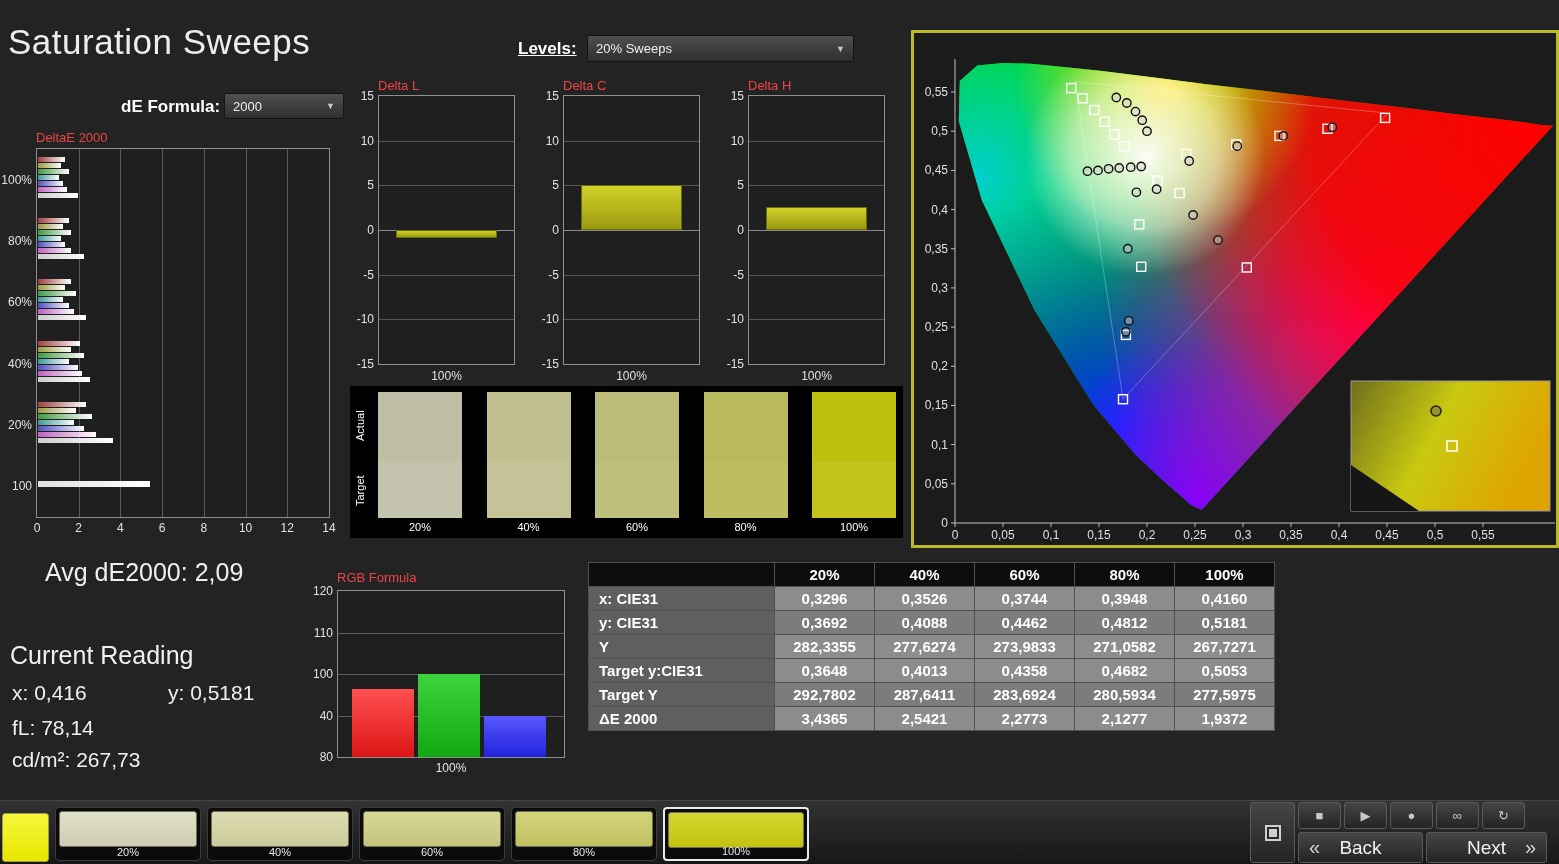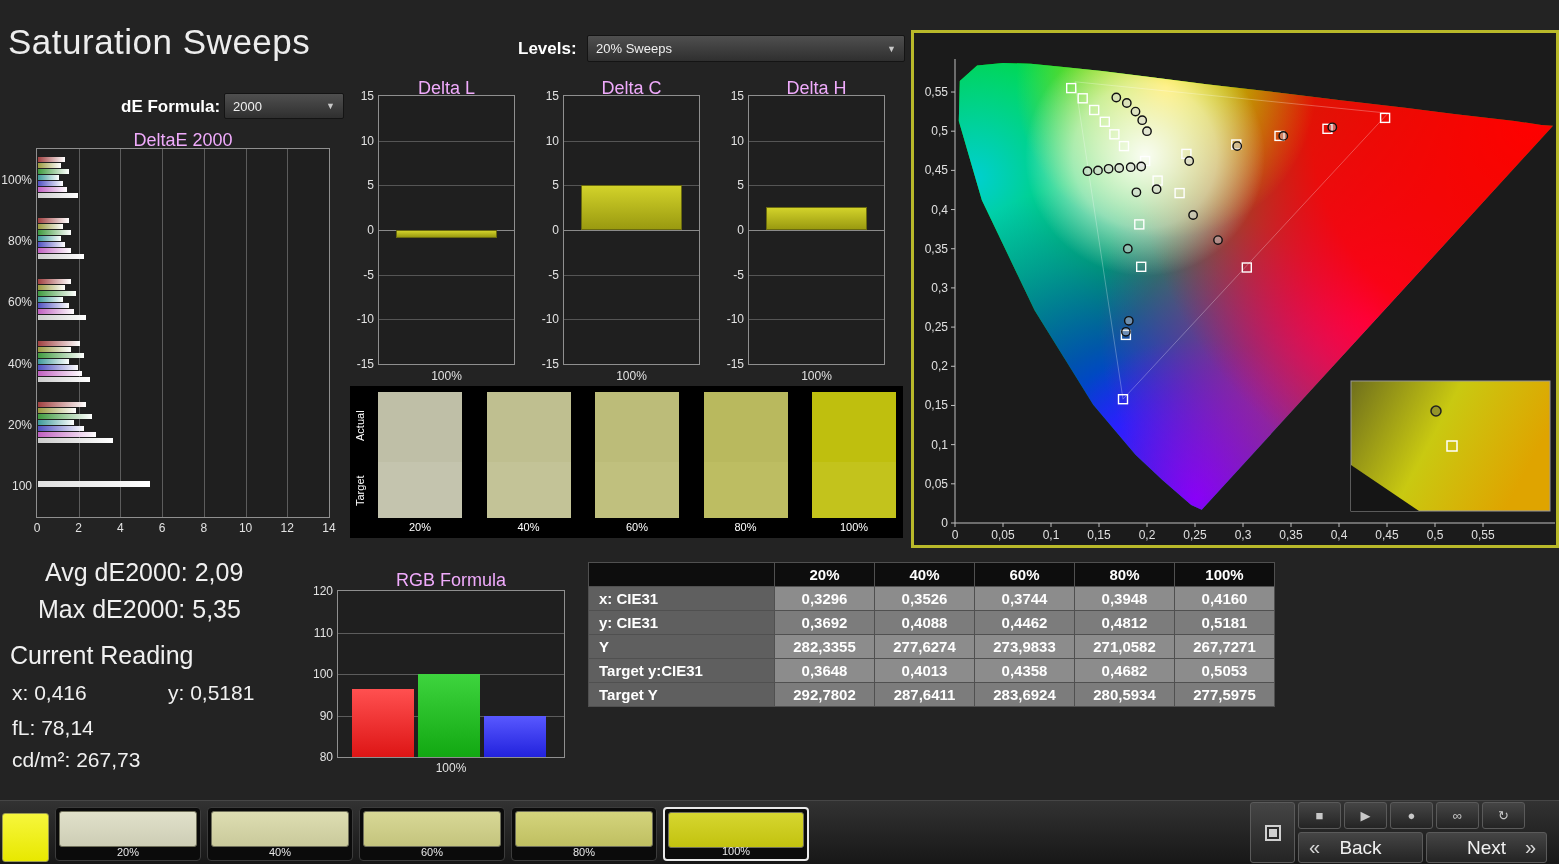--- a/index.html
+++ b/index.html
@@ -3,21 +3,21 @@
 <meta charset="utf-8">
 <style>
   html,body{margin:0;padding:0;background:#111;}
   #app{position:relative;width:1559px;height:864px;background:#232323;font-family:"Liberation Sans",sans-serif;color:#e8e8e8;overflow:hidden;}
   .abs{position:absolute;}
   .page-title{left:8px;top:22px;font-size:35px;color:#ededed;letter-spacing:.5px;}
   .lbl{font-weight:bold;color:#fff;font-size:17px;}
   .dropdown{background:linear-gradient(#4f4f4f,#2f2f2f);border:1px solid #141414;border-radius:2px;color:#efefef;font-size:13px;display:flex;align-items:center;padding:0 8px;cursor:pointer;box-sizing:border-box;}
   .caret{margin-left:auto;font-size:9px;color:#c8c8c8;}
   .plot{position:absolute;border:1px solid #8f8f8f;background:#1f1f1f;box-sizing:border-box;}
-  .chart-title{position:absolute;font-size:18px;color:#f0abfc;text-align:center;}
+  .chart-title{position:absolute;font-size:13px;color:#ef4444;}
   .tick{position:absolute;font-size:12px;color:#e2e2e2;}
   .stat-lg{font-size:25px;color:#f0f0f0;}
   .stat-md{font-size:21px;color:#f0f0f0;}
   #data-table{position:absolute;left:588px;top:562px;border-collapse:collapse;table-layout:fixed;}
   #data-table th,#data-table td{border:1px solid #505050;height:23px;padding:0;font-size:15px;font-weight:bold;color:#fff;text-align:center;overflow:hidden;white-space:nowrap;}
   #data-table thead th{background:#0d0d0d;}
   #data-table tbody th{background:#5f5f5f;text-align:left;padding-left:10px;}
   #data-table tbody tr.r0 td{background:#8c8c8c;}
   #data-table tbody tr.r1 td{background:#7c7c7c;}
   #swatch-strip{position:absolute;left:350px;top:386px;width:553px;height:152px;background:#000;}
@@ -33,22 +33,22 @@
   .nav-btn{font-size:19px;color:#f0f0f0;}
   .nav-chev{position:absolute;font-size:20px;color:#d8d8d8;top:50%;transform:translateY(-54%);}
   .bar-h{position:absolute;height:5px;}
 </style>
 </head>
 <body>
 
 <div id="app">
 
   <div class="abs page-title">Saturation Sweeps</div>
-  <div class="abs lbl" style="left:518px;top:39px;">Levels:</div>
-  <div class="abs dropdown" style="left:587px;top:35px;width:318px;height:27px;">
+  <div class="abs lbl" style="left:518px;top:39px;text-decoration:underline;">Levels:</div>
+  <div class="abs dropdown" style="left:587px;top:35px;width:267px;height:27px;">
     <span>20% Sweeps</span>
     <span class="caret">▼</span>
   </div>
   <div class="abs lbl" style="left:113px;top:97px;margin-left:8px;">dE Formula:</div>
   <div class="abs dropdown" style="left:224px;top:93px;width:120px;height:26px;">
     <span>2000</span>
     <span class="caret">▼</span>
   </div>
 
   <div class="chart-title" style="left:36px;top:130px;width:294px;">DeltaE 2000</div>
@@ -304,21 +304,20 @@
         <polygon points="437,478 437,432 505,478" fill="#151515"></polygon>
         <g id="inset-markers">
             <circle cx="522" cy="378" r="5" fill="#8a8a30" fill-opacity="0.8" stroke="#202020" stroke-width="1.5"></circle>
             <rect x="533" y="408" width="10" height="10" fill="none" stroke="#ffffff" stroke-width="1.5"></rect>
           </g>
       </g>
     </svg>
   </div>
 
   <div class="abs stat-lg" style="left:45px;top:558px;">Avg dE2000: 2,09</div>
-  <div class="abs stat-lg" style="left:38px;top:595px;">Max dE2000: 5,35</div>
   <div class="abs stat-lg" style="left:10px;top:641px;">Current Reading</div>
   <div class="abs stat-md" style="left:12px;top:681px;">x: 0,416</div>
   <div class="abs stat-md" style="left:168px;top:681px;">y: 0,5181</div>
   <div class="abs stat-md" style="left:12px;top:716px;">fL: 78,14</div>
   <div class="abs stat-md" style="left:12px;top:748px;">cd/m²: 267,73</div>
 
   <div class="chart-title" style="left:337px;top:570px;width:228px;">RGB Formula</div>
   <div class="plot" style="left:337px;top:590px;width:228px;height:168px;">
       <div style="position: absolute; left: 0px; right: 0px; height: 1px; top: 41.5px; background: rgb(92, 92, 92);"></div>
       <div style="position: absolute; left: 0px; right: 0px; height: 1px; top: 83px; background: rgb(92, 92, 92);"></div>
@@ -372,20 +371,28 @@
           <td>0,4682</td>
           <td>0,5053</td>
         </tr>
         <tr class="r1">
           <th>Target Y</th>
           <td>292,7802</td>
           <td>287,6411</td>
           <td>283,6924</td>
           <td>280,5934</td>
           <td>277,5975</td>
+        </tr>
+        <tr class="r0">
+          <th>ΔE 2000</th>
+          <td>3,4365</td>
+          <td>2,5421</td>
+          <td>2,2773</td>
+          <td>2,1277</td>
+          <td>1,9372</td>
         </tr>
       </tbody>
   </table>
 
   <div id="bottom-bar">
     <div style="position: absolute; left: 2px; top: 12px; width: 45px; height: 47px; border: 1px solid rgb(154, 154, 80); border-radius: 3px; background: linear-gradient(rgb(246, 246, 60), rgb(232, 232, 0));" id="current-patch"></div>
     <div id="patch-buttons">
         <div class="patch-btn" style="left: 55px;">
           <div class="patch-swatch" style="background: linear-gradient(rgba(255, 255, 255, 0.133), rgba(0, 0, 0, 0.067)), rgb(220, 220, 194);"></div>
           <div class="patch-label">20%</div>
@@ -473,16 +480,16 @@
     <div class="tick" style="left: 714px; top: 133.7px; width: 30px; text-align: right;">10</div>
     <div class="tick" style="left: 714px; top: 178.3px; width: 30px; text-align: right;">5</div>
     <div class="tick" style="left: 714px; top: 223px; width: 30px; text-align: right;">0</div>
     <div class="tick" style="left: 714px; top: 267.7px; width: 30px; text-align: right;">-5</div>
     <div class="tick" style="left: 714px; top: 312.3px; width: 30px; text-align: right;">-10</div>
     <div class="tick" style="left: 714px; top: 357px; width: 30px; text-align: right;">-15</div>
     <div class="tick" style="left: 748px; top: 369px; width: 137px; text-align: center;">100%</div>
     <div class="tick" style="left: 303px; top: 584px; width: 30px; text-align: right;">120</div>
     <div class="tick" style="left: 303px; top: 625.5px; width: 30px; text-align: right;">110</div>
     <div class="tick" style="left: 303px; top: 667px; width: 30px; text-align: right;">100</div>
-    <div class="tick" style="left: 303px; top: 708.5px; width: 30px; text-align: right;">90</div>
+    <div class="tick" style="left: 303px; top: 708.5px; width: 30px; text-align: right;">40</div>
     <div class="tick" style="left: 303px; top: 750px; width: 30px; text-align: right;">80</div>
     <div class="tick" style="left: 337px; top: 761px; width: 228px; text-align: center;">100%</div>
   </div>
 
 </body></html>

